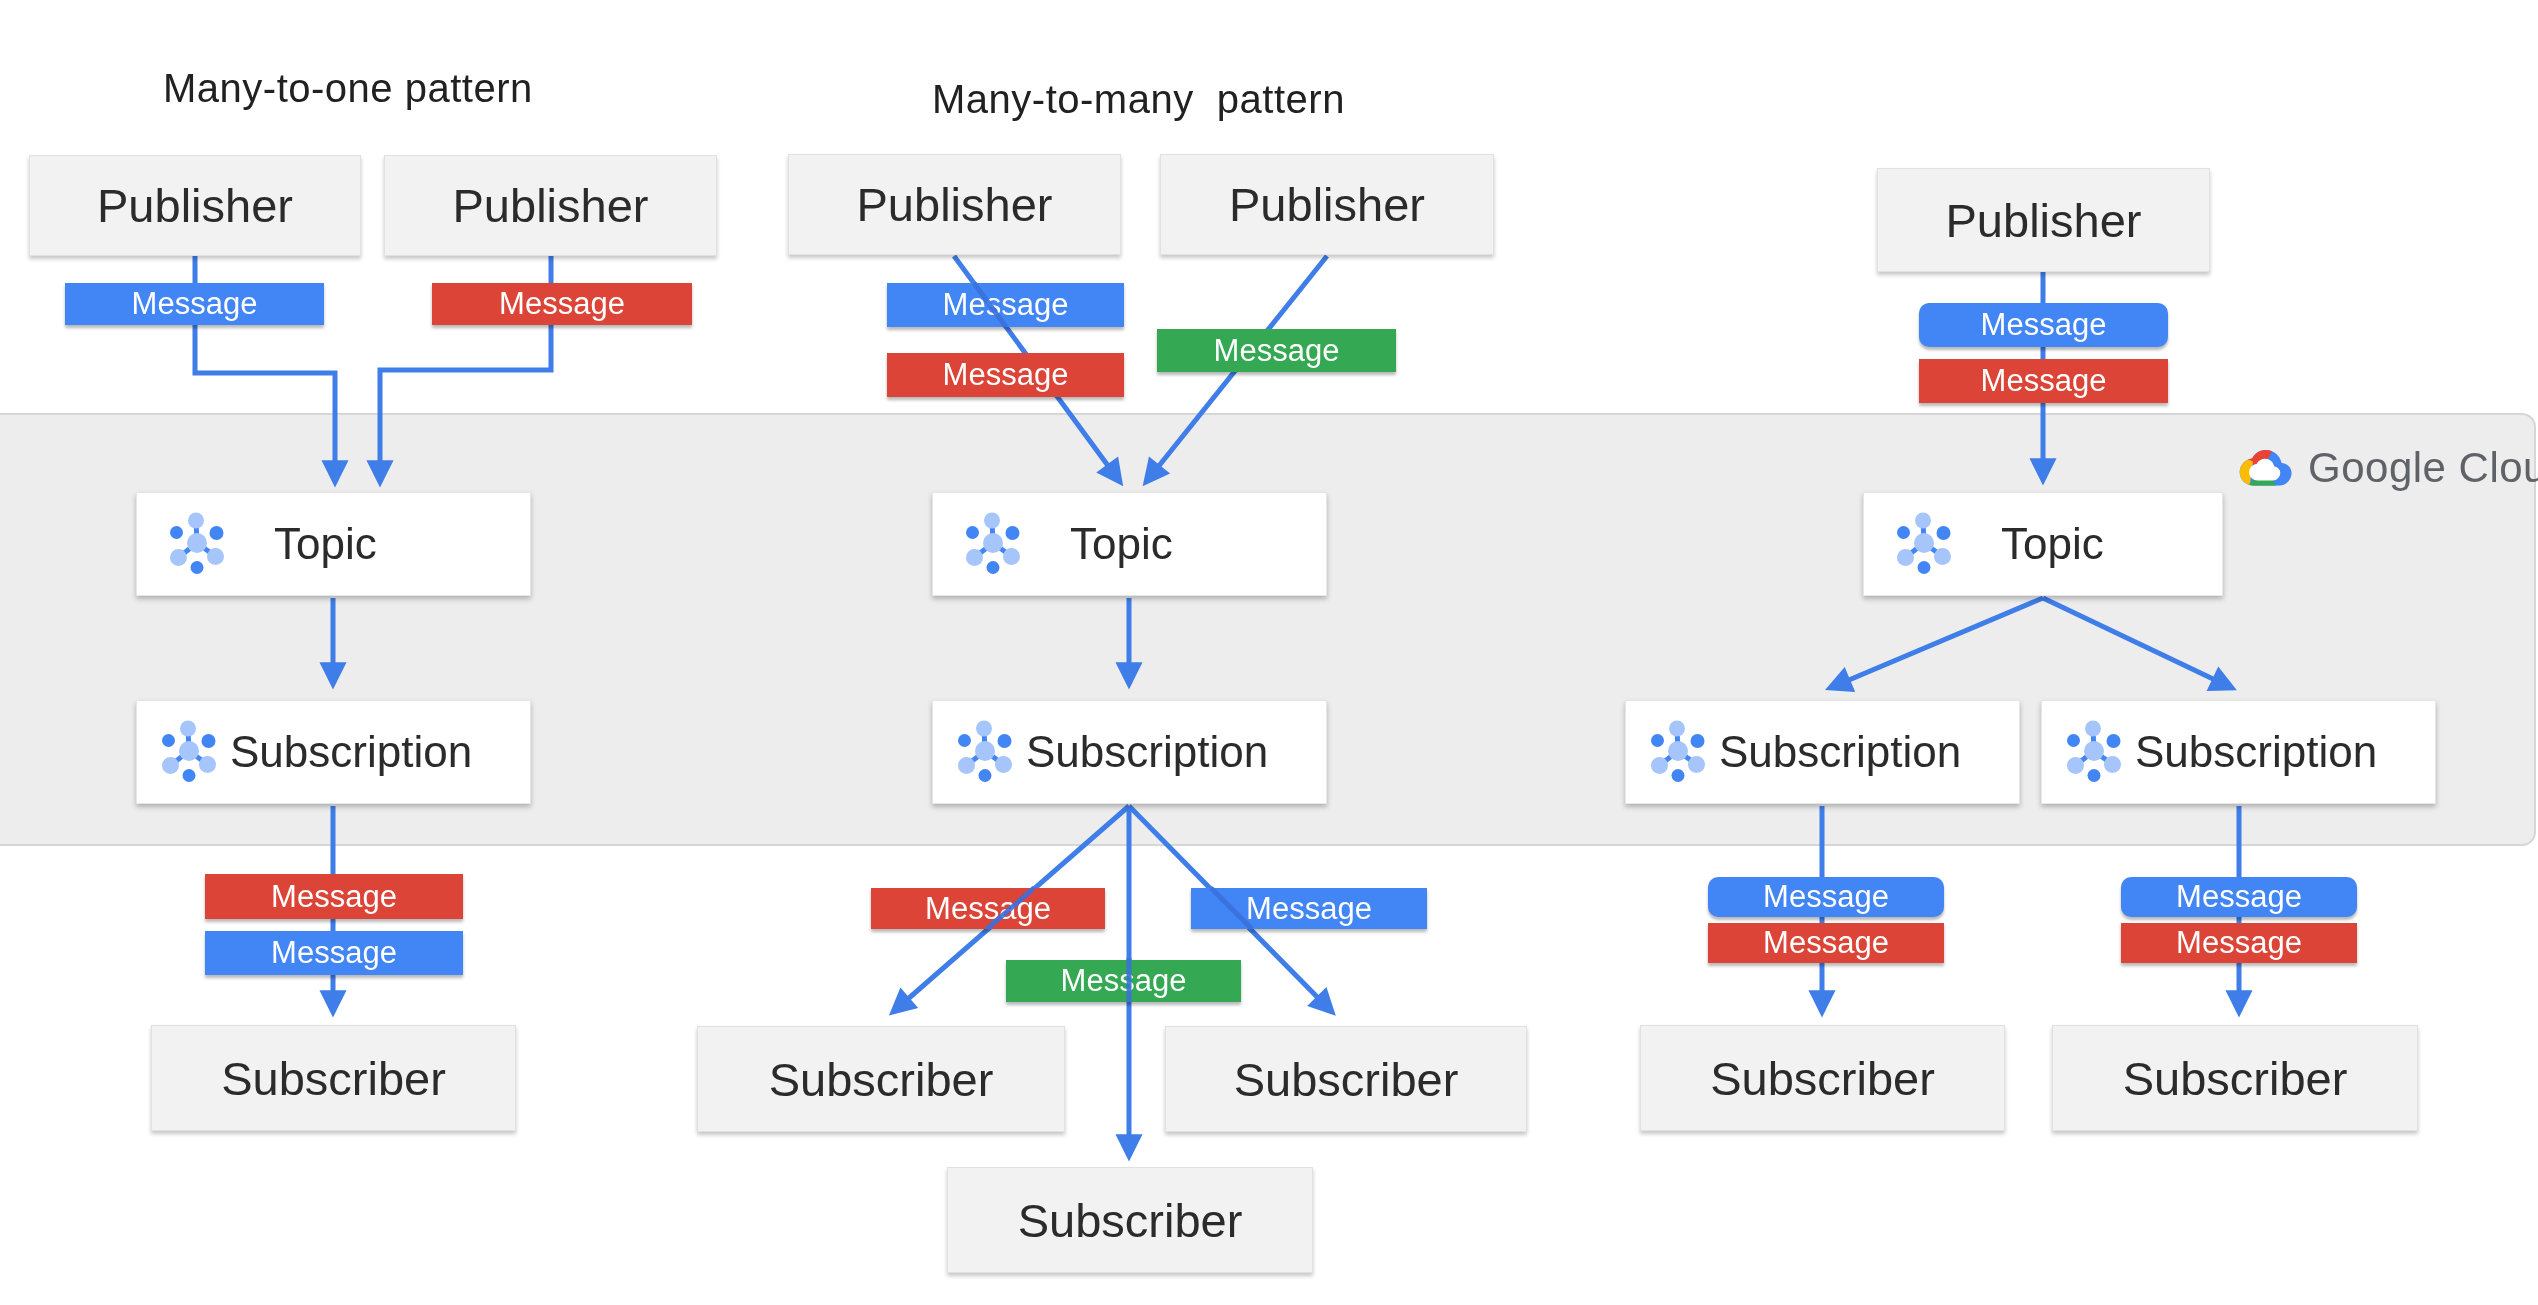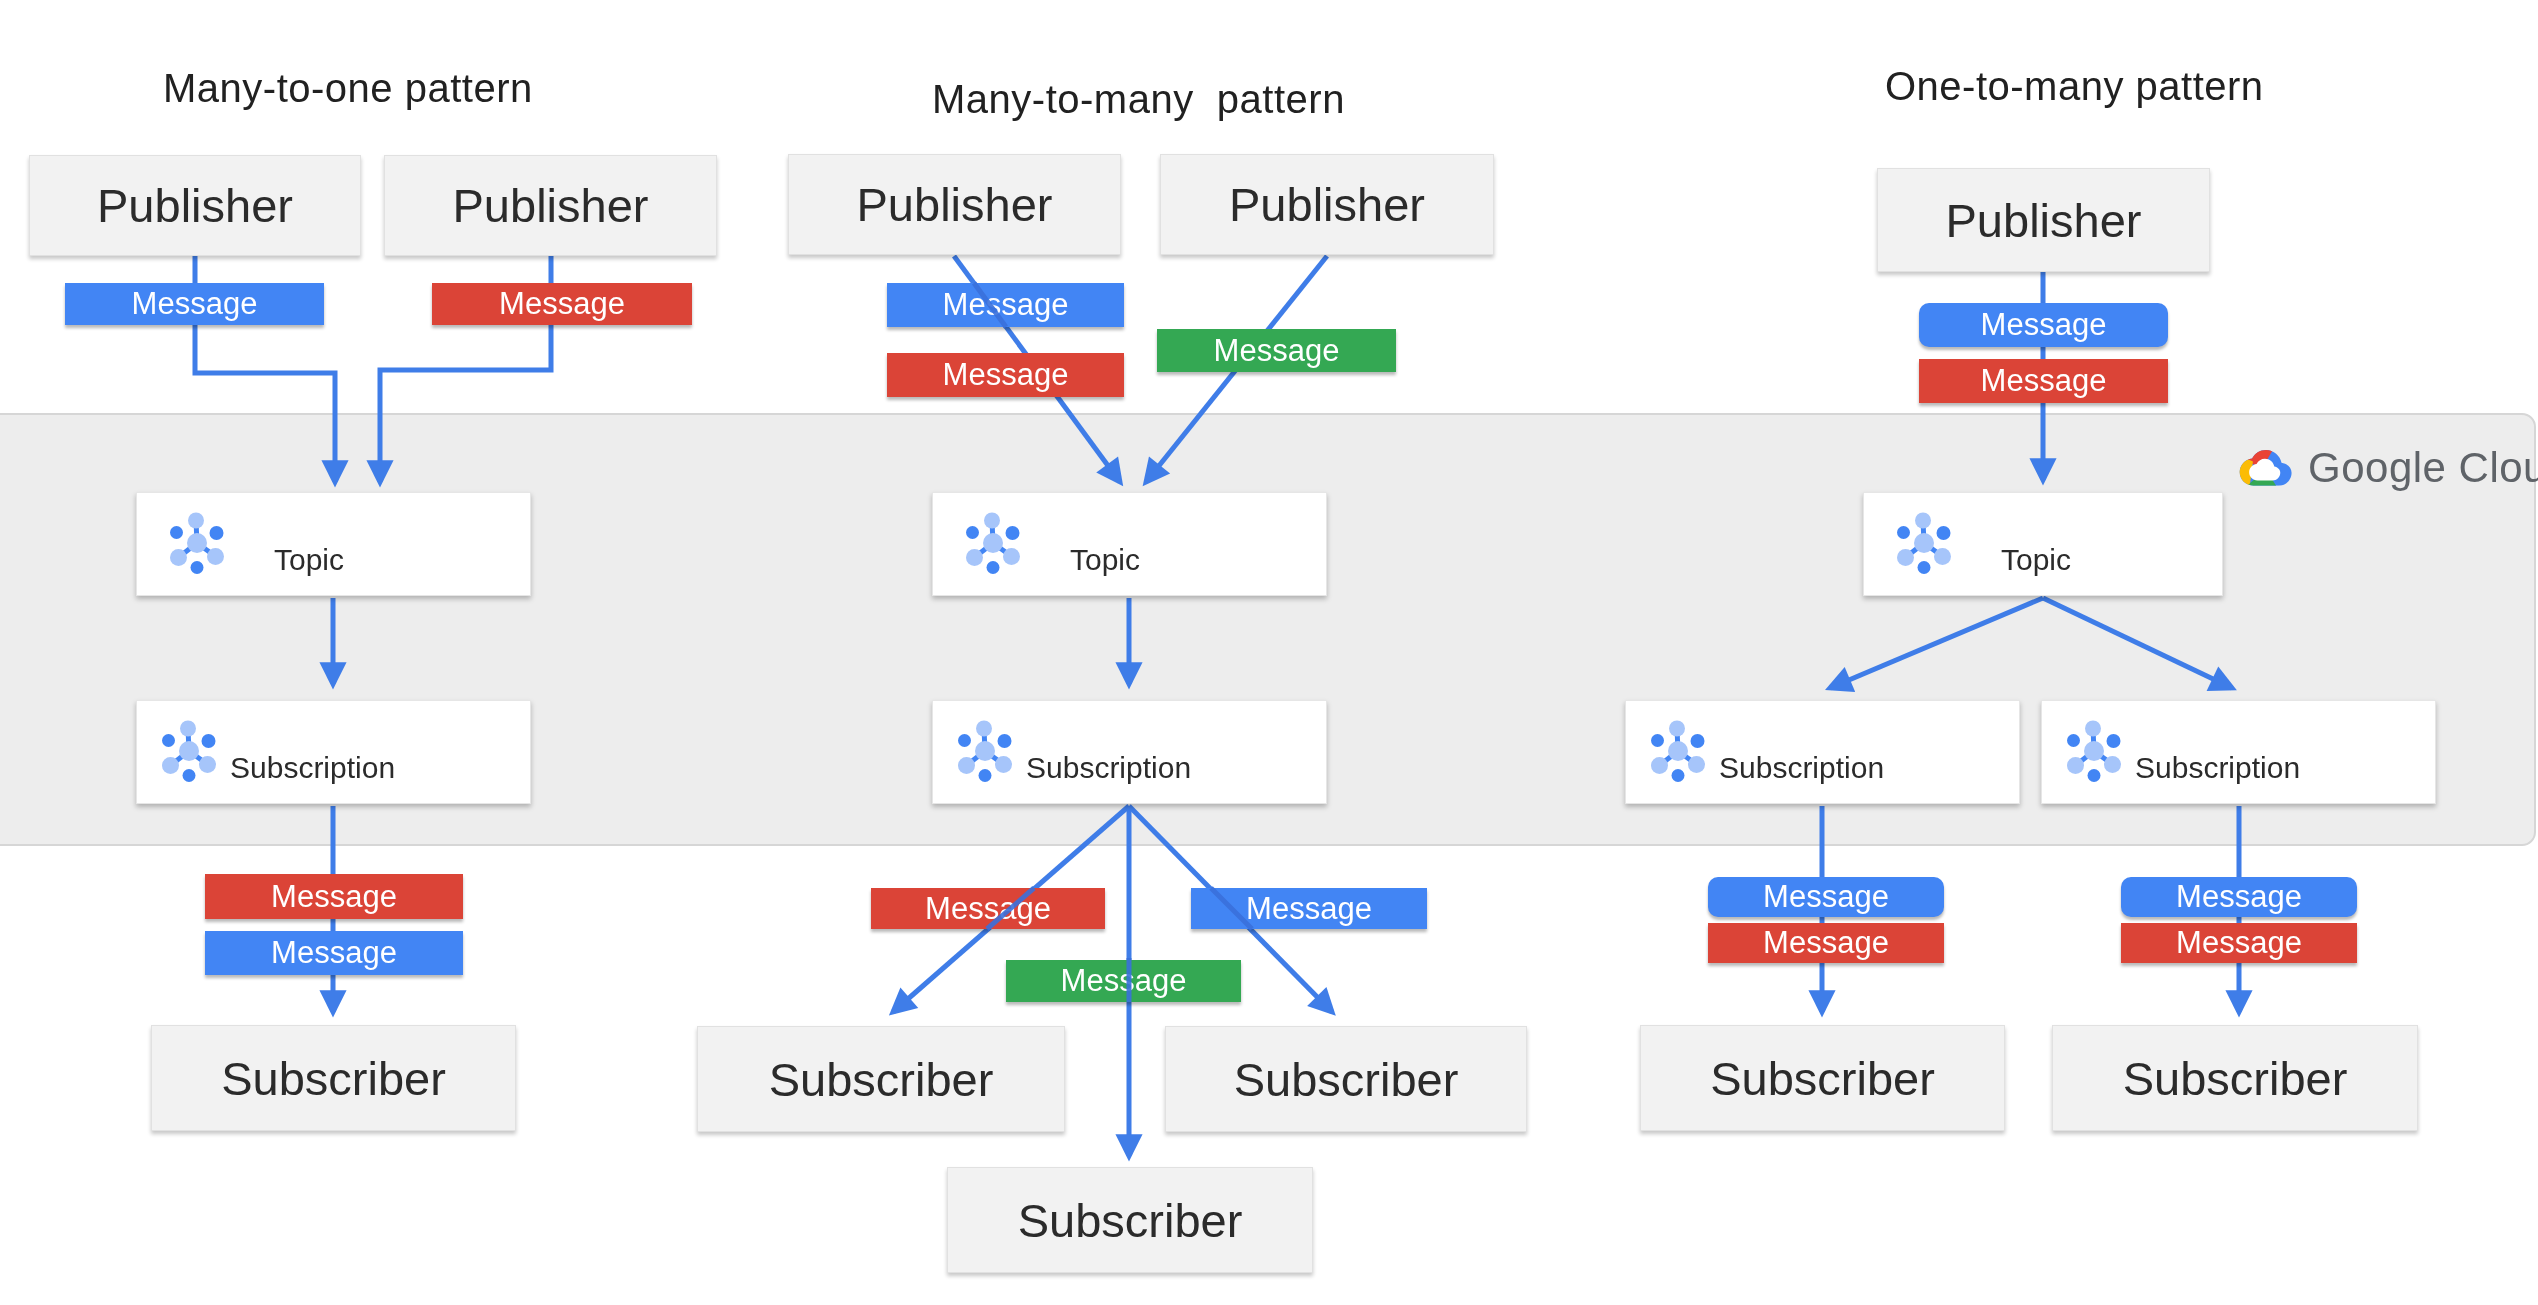--- a/index.html
+++ b/index.html
@@ -57,22 +57,22 @@
   .wbox{
     position:absolute;z-index:2;box-sizing:border-box;
     background:#fff;
     border:1px solid var(--white-box-border);
     box-shadow:0 3px 5px rgba(0,0,0,.25);
   }
   .wbox .hub-icon{position:absolute;top:50%;transform:translateY(-50%);}
   .wbox.topic .hub-icon{left:32px;}
   .wbox.subscription .hub-icon{left:24px;}
   .wbox .hub-label{
-    position:absolute;top:16px;height:100%;display:flex;align-items:center;
-    font-size:30px;color:var(--label-dark);
+    position:absolute;top:0;height:100%;display:flex;align-items:center;
+    font-size:44px;color:var(--label-dark);
   }
   .wbox.topic .hub-label{left:137px;}
   .wbox.subscription .hub-label{left:93px;text-align:right;}
   .hub-icon .stub{stroke:var(--icon-dark-blue);stroke-width:5;}
   .hub-icon .c-l{fill:var(--icon-light-blue);}
   .hub-icon .c-d{fill:var(--icon-dark-blue);}
   .chip{
     position:absolute;z-index:2;box-sizing:border-box;
     display:flex;align-items:center;justify-content:center;
     color:#fff;font-size:31px;
@@ -120,21 +120,20 @@
 
     <path class="flow" marker-end="url(#ah)" d="M2043,270 V480"></path>
     <path class="flow" marker-end="url(#ah)" d="M2043,598 L1830,688"></path>
     <path class="flow" marker-end="url(#ah)" d="M2043,598 L2232,688"></path>
     <path class="flow" marker-end="url(#ah)" d="M1822,806 V1012"></path>
     <path class="flow" marker-end="url(#ah)" d="M2239,806 V1012"></path>
   </svg>
 
   <div class="title" style="left:163px;top:64px;">Many-to-one pattern</div>
   <div class="title" style="left:932px;top:75px;">Many-to-many  pattern</div>
-  <div class="title" style="left:1885px;top:62px;">One-to-many pattern</div>
 
   <div class="gbox" style="left:29px;top:155px;width:332px;height:101px;">Publisher</div>
   <div class="gbox" style="left:384px;top:155px;width:333px;height:101px;">Publisher</div>
   <div class="chip blue" style="left:65px;top:283px;width:259px;height:42px;">Message</div>
   <div class="chip red" style="left:432px;top:283px;width:260px;height:42px;">Message</div>
 
   <div class="wbox topic" style="left:136px;top:492px;width:395px;height:104px;">
     <svg class="hub-icon" width="56" height="64" viewBox="0 0 56 64">
       <line class="stub" x1="28" y1="31" x2="27" y2="9"></line>
       <line class="stub" x1="28" y1="31" x2="10" y2="45"></line>

